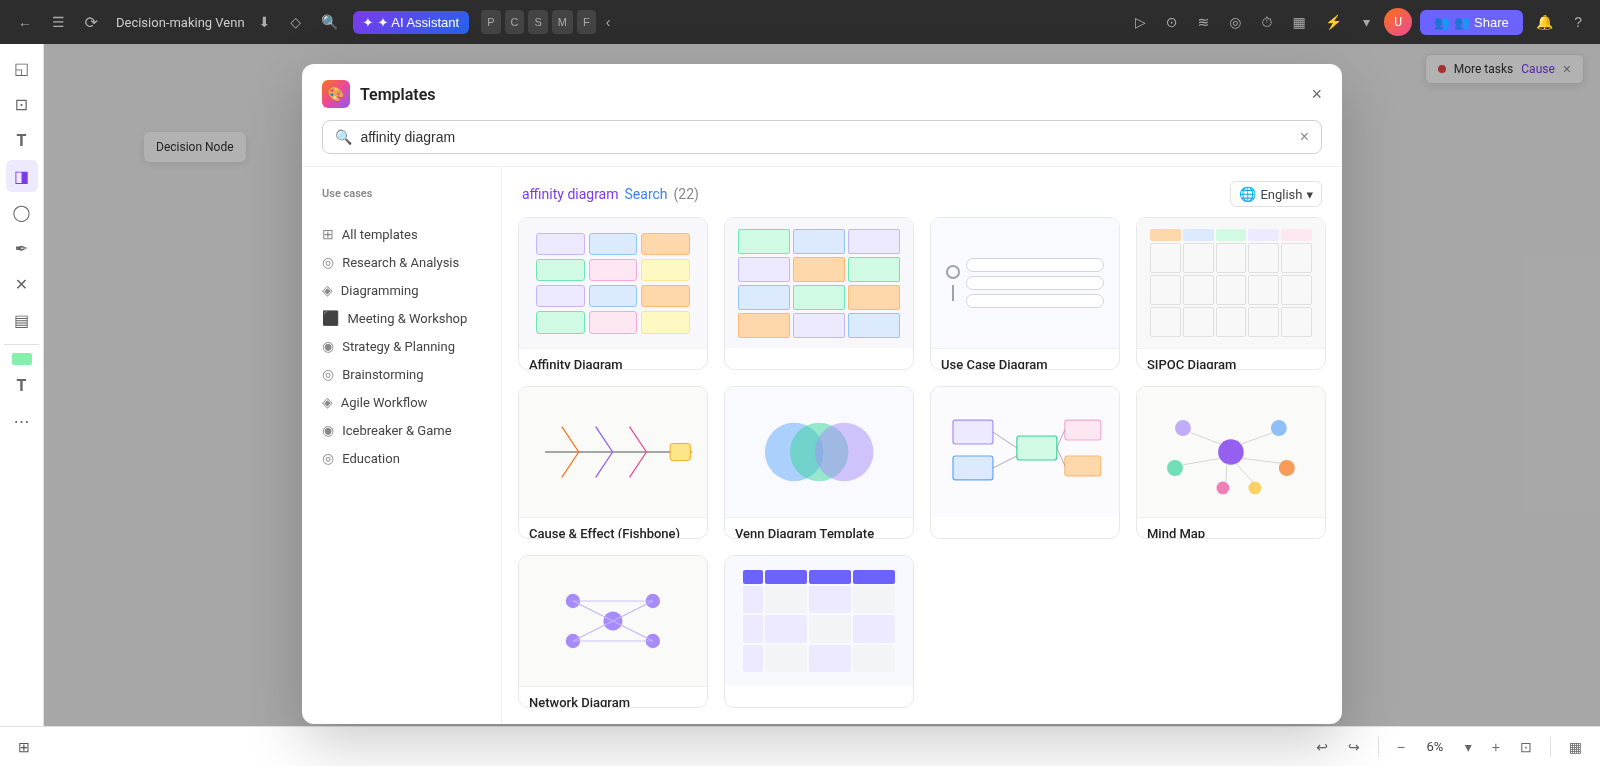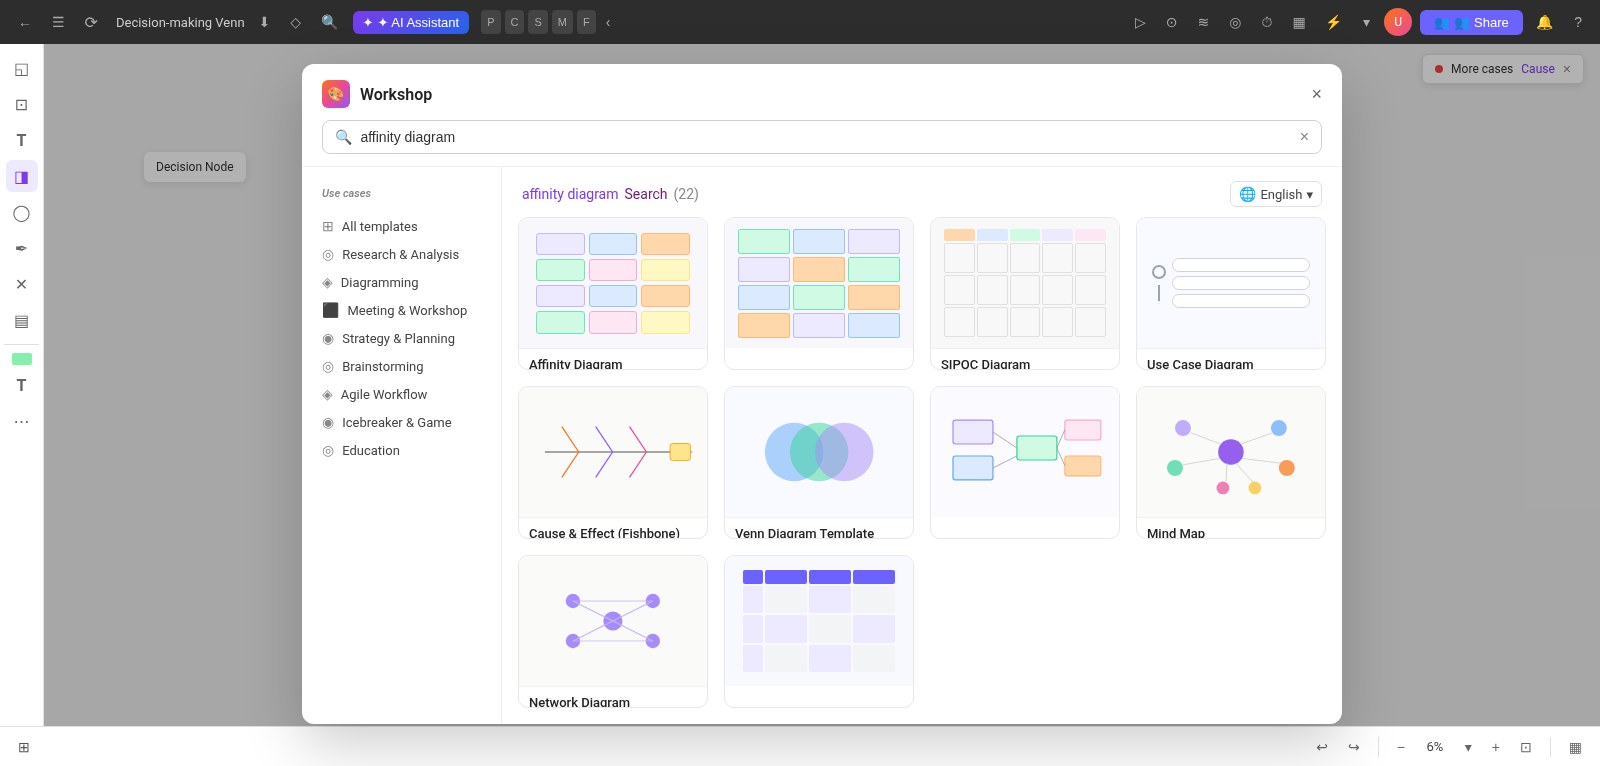--- a/index.html
+++ b/index.html
@@ -245,23 +245,22 @@
       padding: 16px 12px;
       border-right: 1px solid #f0f0f0;
       flex-shrink: 0;
       overflow-y: auto;
     }
     .sidebar-section-title {
       font-size: 11px;
       color: #888;
       font-weight: 600;
       padding: 4px 8px;
-      margin-bottom: 8px;
+      margin-bottom: 16px;
       text-transform: none;
-      font-style: italic;
     }
     .sidebar-nav-item {
       display: flex;
       align-items: center;
       gap: 8px;
       padding: 6px 8px;
       border-radius: 6px;
       cursor: pointer;
       font-size: 13px;
       color: #444;
@@ -285,21 +284,21 @@
       display: flex;
       align-items: center;
       gap: 6px;
       font-size: 14px;
     }
     .breadcrumb-link {
       color: #7c3aed;
       text-decoration: none;
       cursor: pointer;
     }
-    .breadcrumb-text { color: #701a75; }
+    .breadcrumb-text { color: #3b82f6; }
     .breadcrumb-count { color: #888; }
     .lang-selector {
       display: flex;
       align-items: center;
       gap: 4px;
       font-size: 13px;
       color: #444;
       cursor: pointer;
       border: 1px solid #e0e0e0;
       border-radius: 6px;
@@ -511,36 +510,36 @@
   <div class="sidebar-icon">✒</div>
   <div class="sidebar-icon">✕</div>
   <div class="sidebar-icon">▤</div>
   <div style="width:80%;height:1px;background:#e0e0e0;margin:4px 0;"></div>
   <div class="sidebar-icon" style="background:#86efac;width:20px;height:12px;border-radius:2px;"></div>
   <div class="sidebar-icon" style="font-weight:bold;">T</div>
   <div class="sidebar-icon">⋯</div>
 </div>
 
 <div class="canvas-area">
-  <div class="canvas-node" style="top:108px;left:100px;">Decision Node</div>
+  <div class="canvas-node" style="top:88px;left:100px;">Decision Node</div>
 </div>
 
 <div class="notification-bar">
   <span class="notif-dot"></span>
-  <span>More cases</span>
+  <span>More tasks</span>
   <a href="#" style="color:#7c3aed;text-decoration:none;font-size:12px;">Cause</a>
   <button style="background:none;border:none;cursor:pointer;color:#888;font-size:14px;">×</button>
 </div>
 
 <div class="modal-overlay">
   <div class="modal">
 
     <div class="modal-header">
       <div class="modal-logo">🎨</div>
-      <span class="modal-title">Workshop</span>
+      <span class="modal-title">Templates</span>
       <button class="modal-close">×</button>
     </div>
 
     <div class="search-area">
       <div class="search-box">
         <span class="search-icon">🔍</span>
         <input class="search-input" value="affinity diagram" type="text" placeholder="affinity diagram" style="">
         <button class="search-clear">×</button>
       </div>
     </div>
@@ -649,76 +648,76 @@
                 <div class="arch-row">
                   <div class="arch-box orange"></div>
                   <div class="arch-box purple"></div>
                   <div class="arch-box blue"></div>
                 </div>
               </div>
             </div>
           </div>
 
           <div class="template-card">
-            <div class="template-thumb" style="background:#f8f8f8;">
-              <div class="mini-sipoc">
-                <div class="sipoc-col">
-                  <div class="sipoc-header orange"></div>
-                  <div class="sipoc-cell"></div>
-                  <div class="sipoc-cell"></div>
-                  <div class="sipoc-cell"></div>
-                </div>
-                <div class="sipoc-col">
-                  <div class="sipoc-header blue"></div>
-                  <div class="sipoc-cell"></div>
-                  <div class="sipoc-cell"></div>
-                  <div class="sipoc-cell"></div>
-                </div>
-                <div class="sipoc-col">
-                  <div class="sipoc-header green"></div>
-                  <div class="sipoc-cell"></div>
-                  <div class="sipoc-cell"></div>
-                  <div class="sipoc-cell"></div>
-                </div>
-                <div class="sipoc-col">
-                  <div class="sipoc-header purple"></div>
-                  <div class="sipoc-cell"></div>
-                  <div class="sipoc-cell"></div>
-                  <div class="sipoc-cell"></div>
-                </div>
-                <div class="sipoc-col">
-                  <div class="sipoc-header pink"></div>
-                  <div class="sipoc-cell"></div>
-                  <div class="sipoc-cell"></div>
-                  <div class="sipoc-cell"></div>
-                </div>
-              </div>
-            </div>
-            <div class="template-info">
-              <div class="template-name">SIPOC Diagram</div>
-
-            </div>
-          </div>
-
-          <div class="template-card">
             <div class="template-thumb" style="background:#f8faff;">
               <div class="mini-usecase">
                 <div style="display:flex;flex-direction:column;gap:6px;align-items:center;">
                   <div style="width:14px;height:14px;border:2px solid #9ca3af;border-radius:50%;"></div>
                   <div style="width:2px;height:16px;background:#9ca3af;"></div>
                 </div>
                 <div class="uc-boxes">
                   <div style="border:1.5px solid #d1d5db;border-radius:20px;height:14px;background:white;"></div>
                   <div style="border:1.5px solid #d1d5db;border-radius:20px;height:14px;background:white;"></div>
                   <div style="border:1.5px solid #d1d5db;border-radius:20px;height:14px;background:white;"></div>
                 </div>
               </div>
             </div>
             <div class="template-info">
               <div class="template-name">Use Case Diagram</div>
+
+            </div>
+          </div>
+
+          <div class="template-card">
+            <div class="template-thumb" style="background:#f8f8f8;">
+              <div class="mini-sipoc">
+                <div class="sipoc-col">
+                  <div class="sipoc-header orange"></div>
+                  <div class="sipoc-cell"></div>
+                  <div class="sipoc-cell"></div>
+                  <div class="sipoc-cell"></div>
+                </div>
+                <div class="sipoc-col">
+                  <div class="sipoc-header blue"></div>
+                  <div class="sipoc-cell"></div>
+                  <div class="sipoc-cell"></div>
+                  <div class="sipoc-cell"></div>
+                </div>
+                <div class="sipoc-col">
+                  <div class="sipoc-header green"></div>
+                  <div class="sipoc-cell"></div>
+                  <div class="sipoc-cell"></div>
+                  <div class="sipoc-cell"></div>
+                </div>
+                <div class="sipoc-col">
+                  <div class="sipoc-header purple"></div>
+                  <div class="sipoc-cell"></div>
+                  <div class="sipoc-cell"></div>
+                  <div class="sipoc-cell"></div>
+                </div>
+                <div class="sipoc-col">
+                  <div class="sipoc-header pink"></div>
+                  <div class="sipoc-cell"></div>
+                  <div class="sipoc-cell"></div>
+                  <div class="sipoc-cell"></div>
+                </div>
+              </div>
+            </div>
+            <div class="template-info">
+              <div class="template-name">SIPOC Diagram</div>
 
             </div>
           </div>
 
 
           <div class="template-card">
             <div class="template-thumb" style="background:#fafaf8;">
               <svg width="90%" height="80%" viewBox="0 0 200 100">
                 <line x1="20" y1="50" x2="180" y2="50" stroke="#888" stroke-width="2"></line>
                 <polygon points="180,45 195,50 180,55" fill="#888"></polygon>

